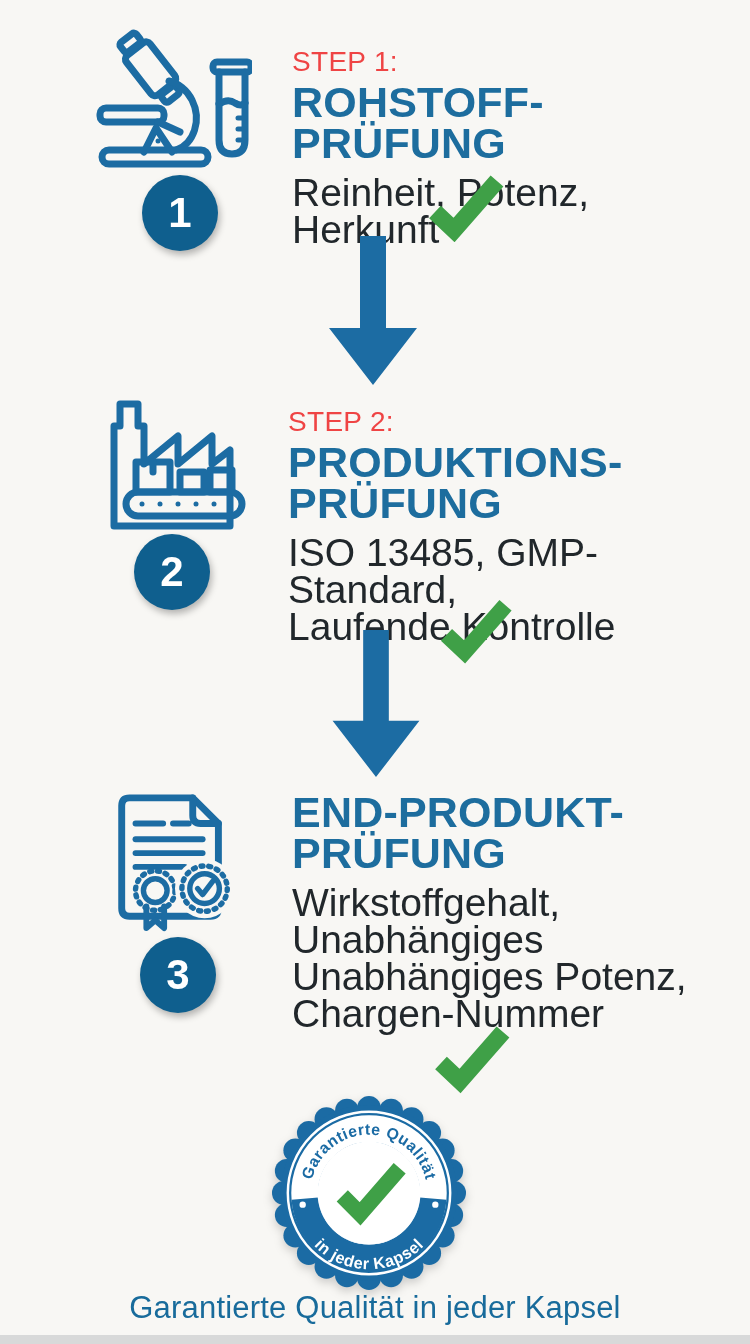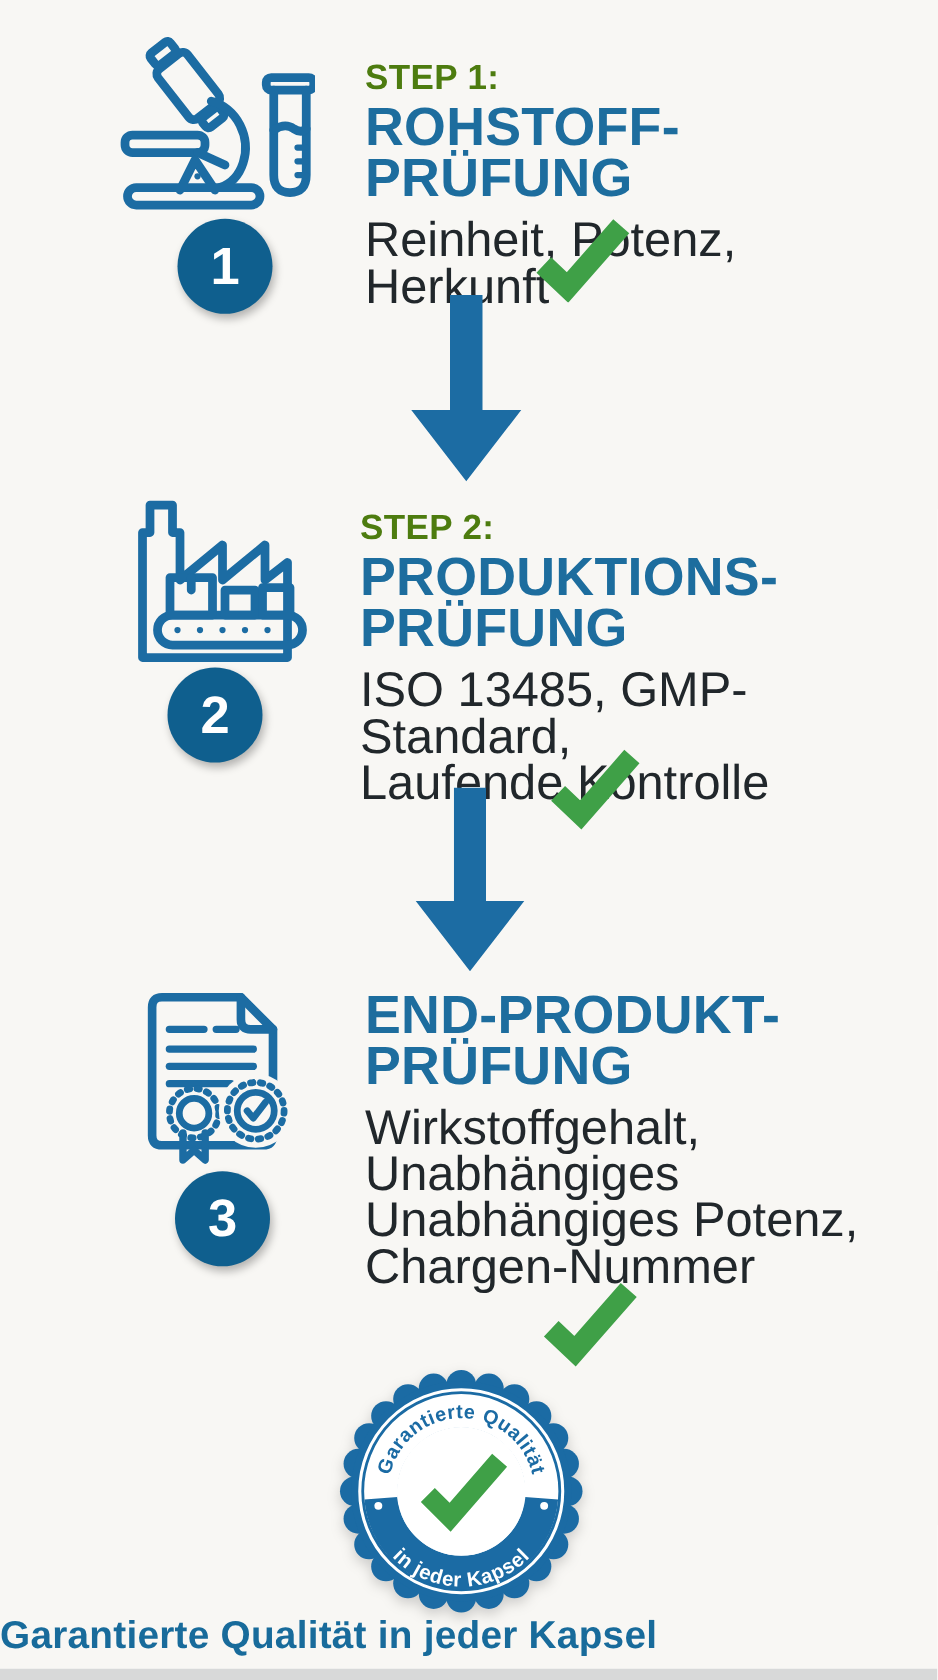--- a/index.html
+++ b/index.html
@@ -6,42 +6,42 @@
   .canvas{
     position:relative;
     width:750px;height:1344px;
     background:#f8f7f4;
     font-family:"Liberation Sans", sans-serif;
     overflow:hidden;
   }
   .abs{position:absolute;}
   
   .step-label{
-    font-size:28px;font-weight:700;color:#4d7c0f;
+    font-size:28px;font-weight:400;color:#ef4444;
     letter-spacing:.3px;line-height:36px;
   }
   .step-title{
     font-size:43px;font-weight:700;color:#1d6d9e;
     letter-spacing:.2px;line-height:41px;white-space:pre-line;
     margin-top:2px;
   }
   .step-details{
     font-size:39px;font-weight:400;color:#21272b;
     line-height:37px;white-space:pre-line;margin-top:10px;
   }
   .num-circle{
     width:76px;height:76px;border-radius:50%;
     background:#0f5f8e;
     display:flex;align-items:center;justify-content:center;
     color:#ffffff;font-size:42px;font-weight:700;
     box-shadow:2px 4px 7px rgba(0,0,0,.28);
   }
   .footer-title{
-    width:750px;
-    font-size:31px;font-weight:700;color:#186b9b;
+    width:750px;text-align:center;
+    font-size:31px;font-weight:400;color:#186b9b;
     letter-spacing:.2px;
   }
   .bottom-strip{
     left:0;top:1335px;width:750px;height:9px;background:#d8d9d9;
   }
   svg{display:block;}
   .badge-svg{filter:drop-shadow(0 4px 5px rgba(0,0,0,.18));}
   .badge-arc-text{font-family:"Liberation Sans",sans-serif;font-weight:700;}
 </style>
 </head>

